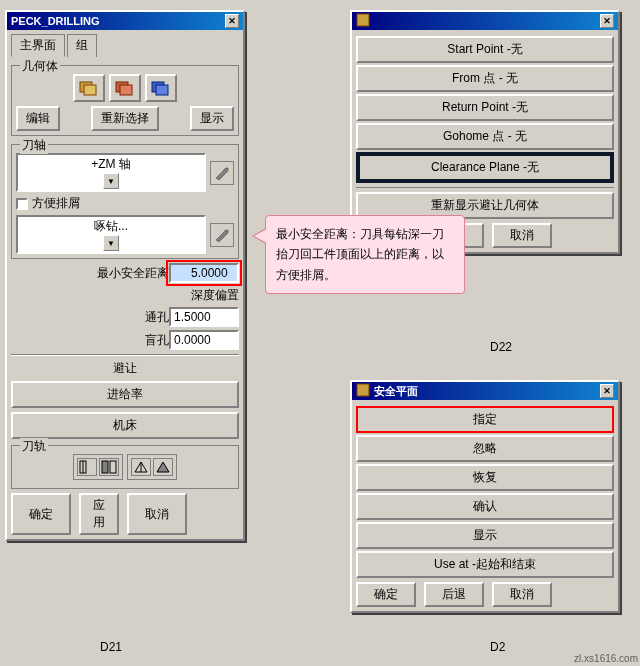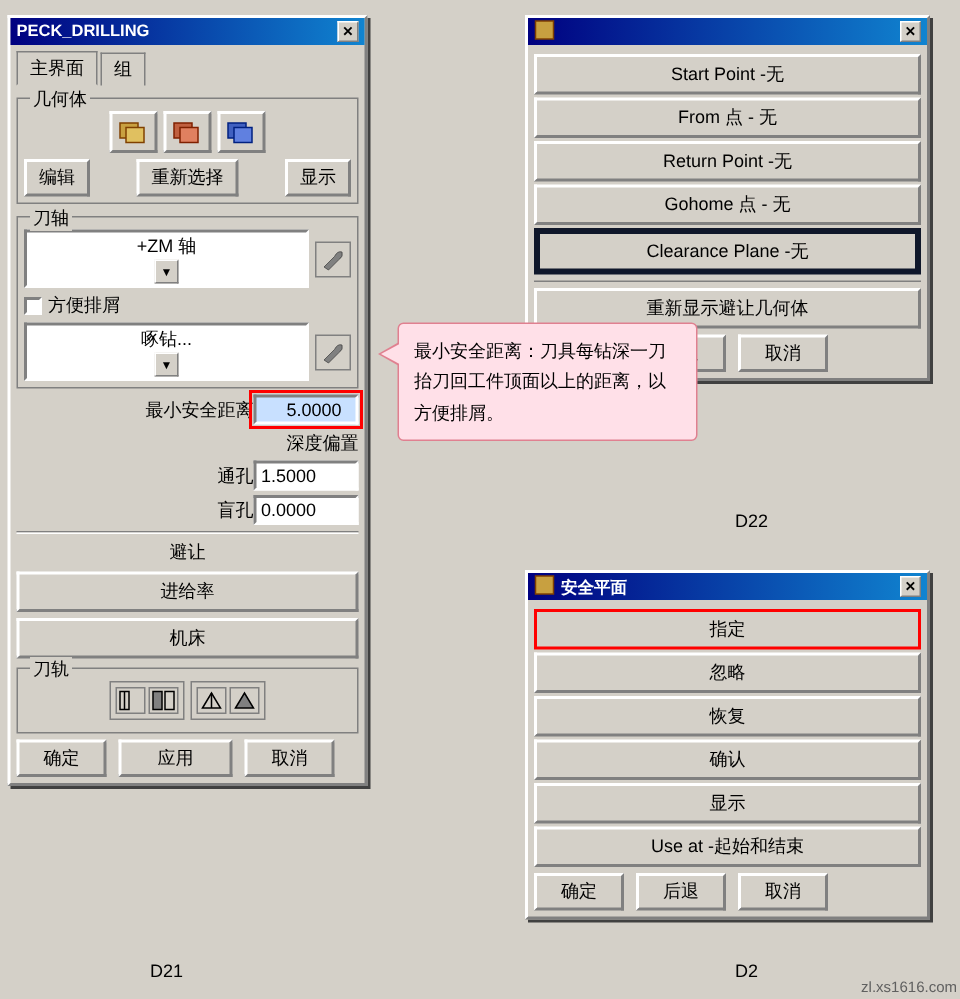--- a/index.html
+++ b/index.html
@@ -60,21 +60,20 @@
 
     .win-content {
       padding: 4px;
     }
 
     
     .tabs {
       display: flex;
       gap: 2px;
       margin-bottom: 2px;
-      align-items: center;
     }
 
     .tab {
       padding: 2px 8px;
       background: #d4d0c8;
       border: 1px solid #808080;
       border-bottom: none;
       cursor: pointer;
       font-size: 12px;
     }
@@ -529,21 +528,21 @@
                 <polygon points="2,12 8,2 14,12" fill="#808080" stroke="#000" stroke-width="1"></polygon>
               </svg>
           </div>
         </div>
       </div>
     </div>
 
     
     <div class="bottom-row">
       <button class="btn" style="width:60px;">确定</button>
-      <button class="btn" style="width:76px;">应用</button>
+      <button class="btn" style="width:40px;">应用</button>
       <button class="btn" style="width:60px;">取消</button>
     </div>
   </div>
 </div>
 
 <div class="window" id="win-geometry">
   <div class="title-bar">
     <span>
       <svg width="14" height="14" viewBox="0 0 14 14">
           <rect x="1" y="1" width="12" height="12" fill="#c8a040" stroke="#804000"></rect>

